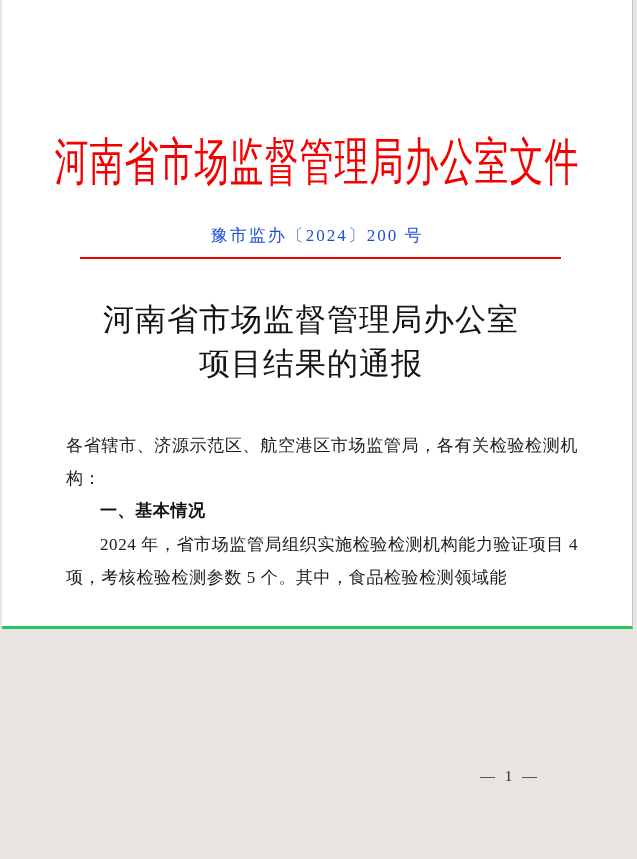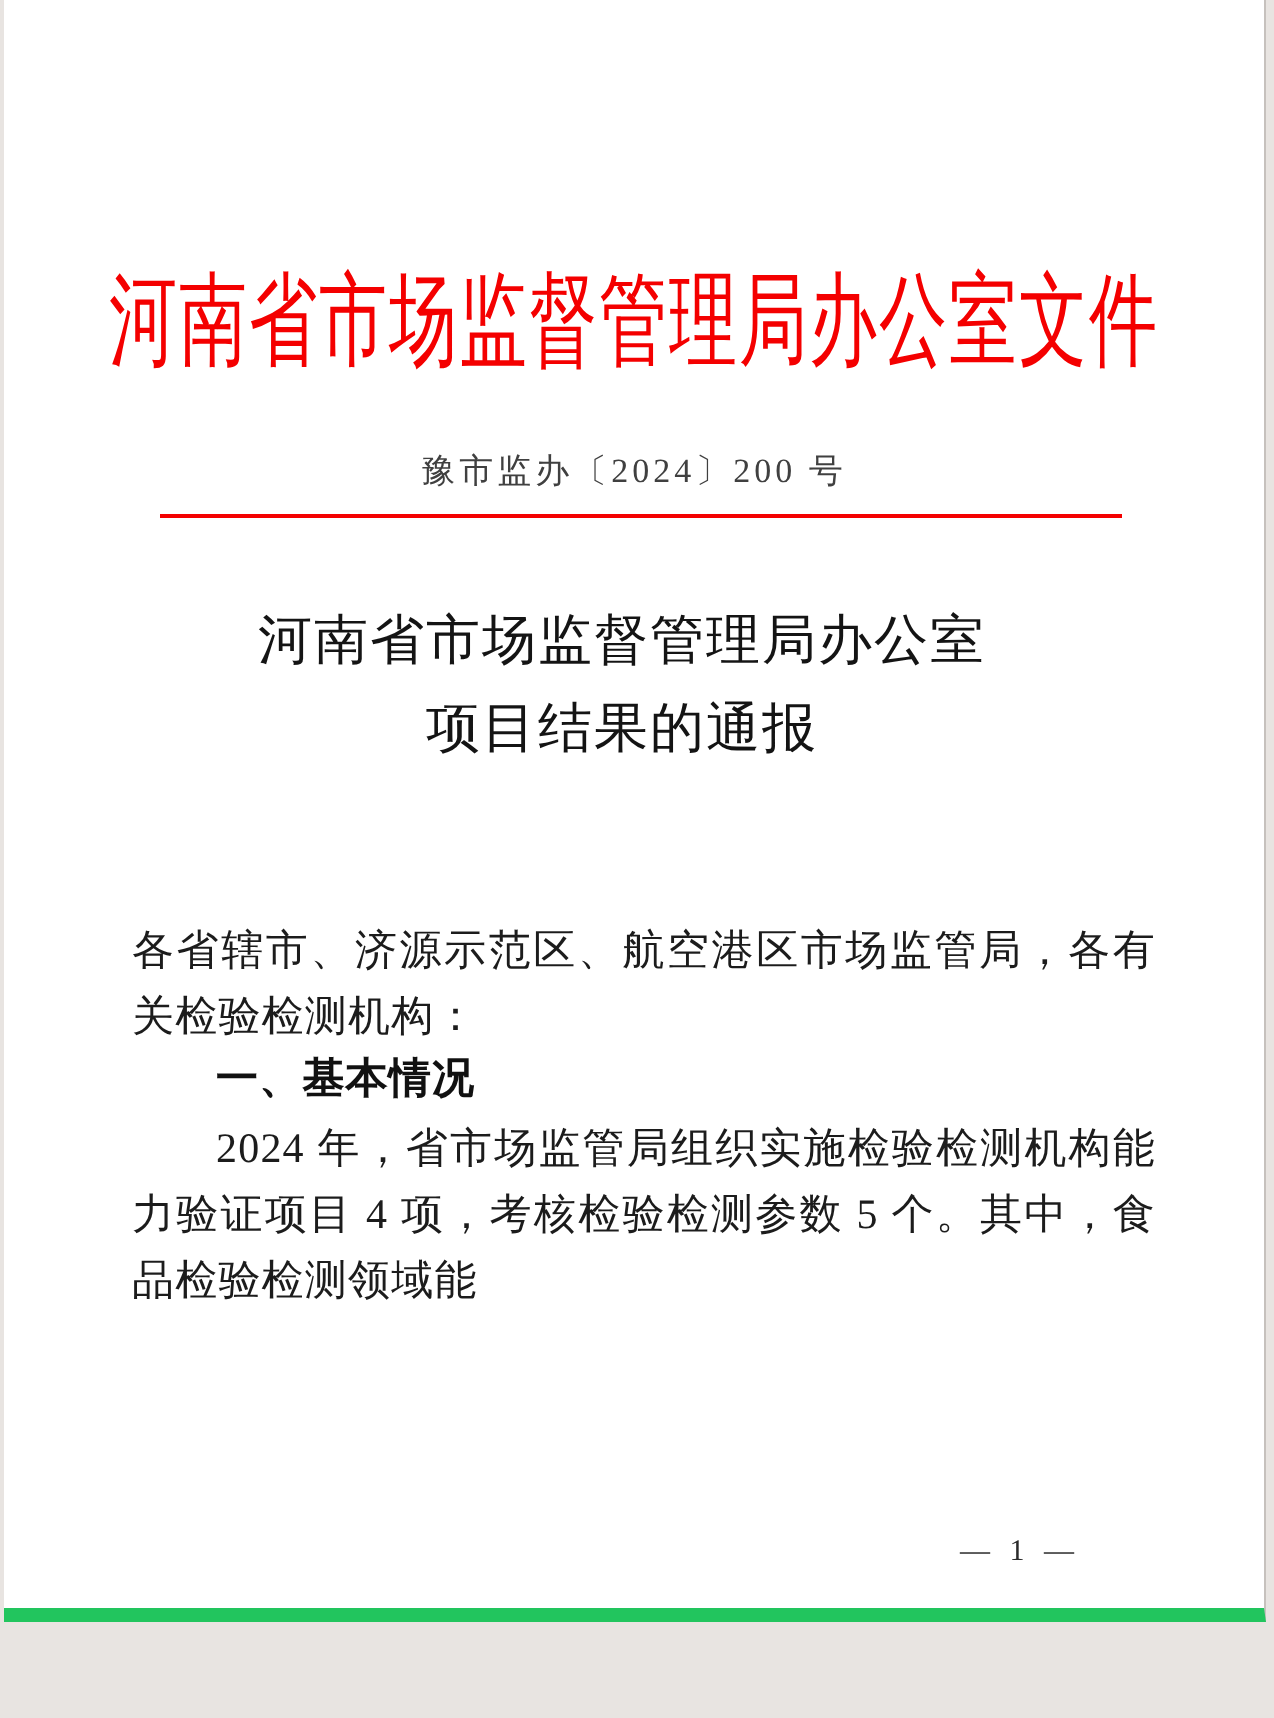--- a/index.html
+++ b/index.html
@@ -9,24 +9,24 @@
     height: 859px;
     overflow: hidden;
     background: #e8e4e1;
     font-family: "Liberation Serif", "DejaVu Serif", serif;
   }
   .page {
     position: absolute;
     left: 2px;
     top: 0;
     width: 631px;
-    height: 811px;
+    height: 629px;
     background: #ffffff;
     border-right: 1px solid #c6c1bd;
-    border-bottom: 7px solid #22c55e;
+    border-bottom: 3px solid #22c55e;
     box-sizing: border-box;
   }
   .red-header {
     position: absolute;
     top: 134px;
     left: 0;
     right: 0;
     text-align: center;
     color: #f40000;
     font-size: 34px;
@@ -36,50 +36,50 @@
     transform: scaleY(1.5);
     transform-origin: top center;
     font-family: "Liberation Serif", "DejaVu Serif", serif;
   }
   .doc-number {
     position: absolute;
     top: 224px;
     left: 0;
     right: 0;
     text-align: center;
-    color: #404040;
+    color: #1d4ed8;
     font-size: 17px;
     letter-spacing: 2px;
   }
   .red-line {
     position: absolute;
     top: 257px;
     left: 78px;
     width: 481px;
     height: 2px;
     background: #f40000;
   }
   .title-block {
     position: absolute;
     top: 298px;
     left: 0;
     right: 12px;
     text-align: center;
     color: #141414;
-    font-size: 27px;
+    font-size: 31px;
     line-height: 44px;
     letter-spacing: 1px;
   }
   .body-block {
     position: absolute;
-    top: 459px;
+    top: 429px;
     left: 64px;
     width: 512px;
     color: #1c1c1c;
-    font-size: 21px;
+    font-size: 17px;
     line-height: 33px;
     text-align: justify;
     text-justify: inter-character;
     letter-spacing: 0.6px;
   }
   .body-block p {
     margin: 0;
   }
   .para-indent {
     text-indent: 2em;

